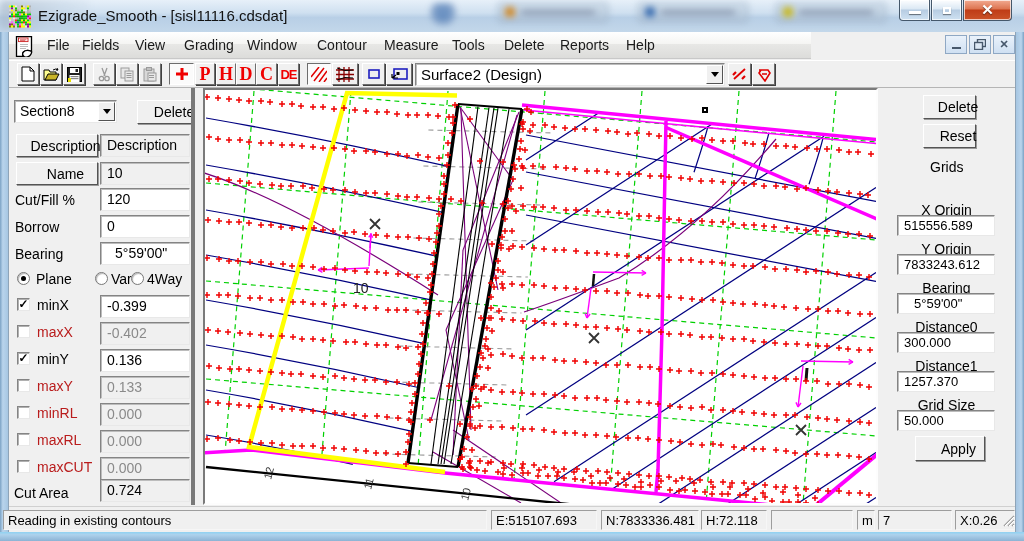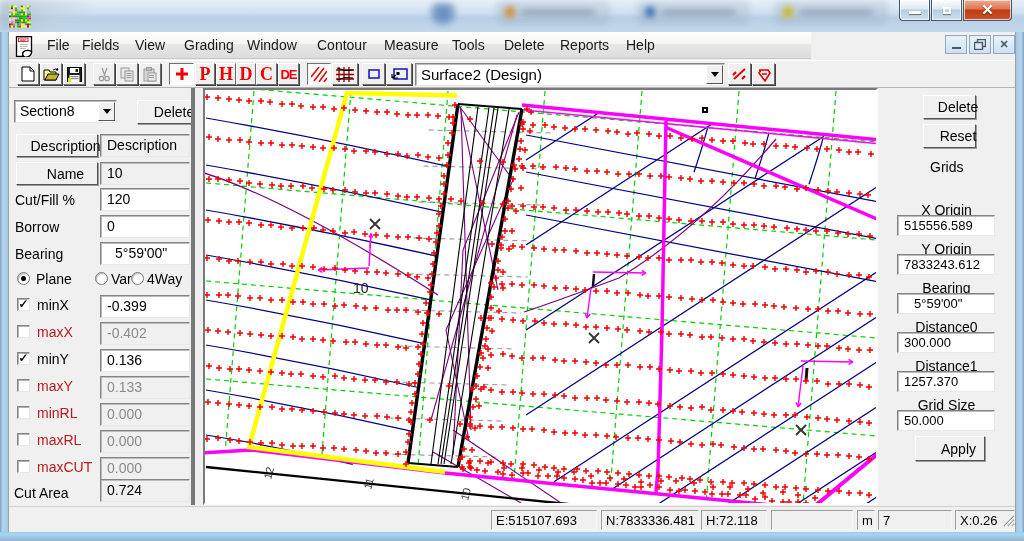--- a/index.html
+++ b/index.html
@@ -178,20 +178,21 @@
       <rect x="4" y="20" width="2" height="2" fill="#808000"></rect>
       <rect x="6" y="20" width="2" height="2" fill="#d8d8d8"></rect>
       <rect x="8" y="20" width="2" height="2" fill="#22b522"></rect>
       <rect x="10" y="20" width="2" height="2" fill="#ff2020"></rect>
       <rect x="12" y="20" width="2" height="2" fill="#ffff00"></rect>
       <rect x="14" y="20" width="2" height="2" fill="#ffff00"></rect>
       <rect x="16" y="20" width="2" height="2" fill="#e8e8e8"></rect>
       <rect x="18" y="20" width="2" height="2" fill="#a000a0"></rect>
       <rect x="20" y="20" width="2" height="2" fill="#ffff00"></rect>
     </svg>
+    <div class="abs" style="left:38px;top:7px;font-size:15px;color:#111;">Ezigrade_Smooth - [sisl11116.cdsdat]</div>
     <div id="winbtns" class="abs">
       <div class="wbtn" style="left:0;width:31px;border-bottom-left-radius:4px;">
         <b class="mn"></b>
       </div>
       <div class="wbtn" style="left:32px;width:31px;">
         <b class="mx"></b>
       </div>
       <div class="wbtn close" style="left:64px;width:49px;border-bottom-right-radius:4px;font-size:15px;">✕</div>
     </div>
   </div>
@@ -517,20 +518,21 @@
       <div class="field" style="left:19px;top:205px;width:98px;height:21px;font-size:13px;padding-left:16px;">5°59'00"</div>
       <div class="lbl" style="left:0;top:231px;width:137px;text-align:center;">Distance0</div>
       <div class="field" style="left:19px;top:244px;width:98px;height:21px;font-size:13px;">300.000</div>
       <div class="lbl" style="left:0;top:270px;width:137px;text-align:center;">Distance1</div>
       <div class="field" style="left:19px;top:283px;width:98px;height:21px;font-size:13px;">1257.370</div>
       <div class="lbl" style="left:0;top:309px;width:137px;text-align:center;">Grid Size</div>
       <div class="field" style="left:19px;top:322px;width:98px;height:21px;font-size:13px;">50.000</div>
       <div class="btn3d" style="left:37px;top:348px;width:70px;height:25px;">Apply</div>
     </div>
   <div id="statusbar" class="abs">
+      <div class="pane" style="left:-6px;width:484px;">Reading in existing contours</div>
       <div class="pane" style="left:482px;width:106px;">E:515107.693</div>
       <div class="pane" style="left:592px;width:98px;">N:7833336.481</div>
       <div class="pane" style="left:692px;width:66px;">H:72.118</div>
       <div class="pane" style="left:762px;width:82px;"></div>
       <div class="pane" style="left:848px;width:18px;">m</div>
       <div class="pane" style="left:869px;width:74px;">7</div>
       <div class="pane" style="left:946px;width:60px;">X:0.26</div>
       <svg class="abs" style="left:992px;top:6px;" width="14" height="14">
         <g stroke="#a0a0a0" stroke-width="1.5">
           <path d="M13,3 L3,13 M13,7 L7,13 M13,11 L11,13"></path>

